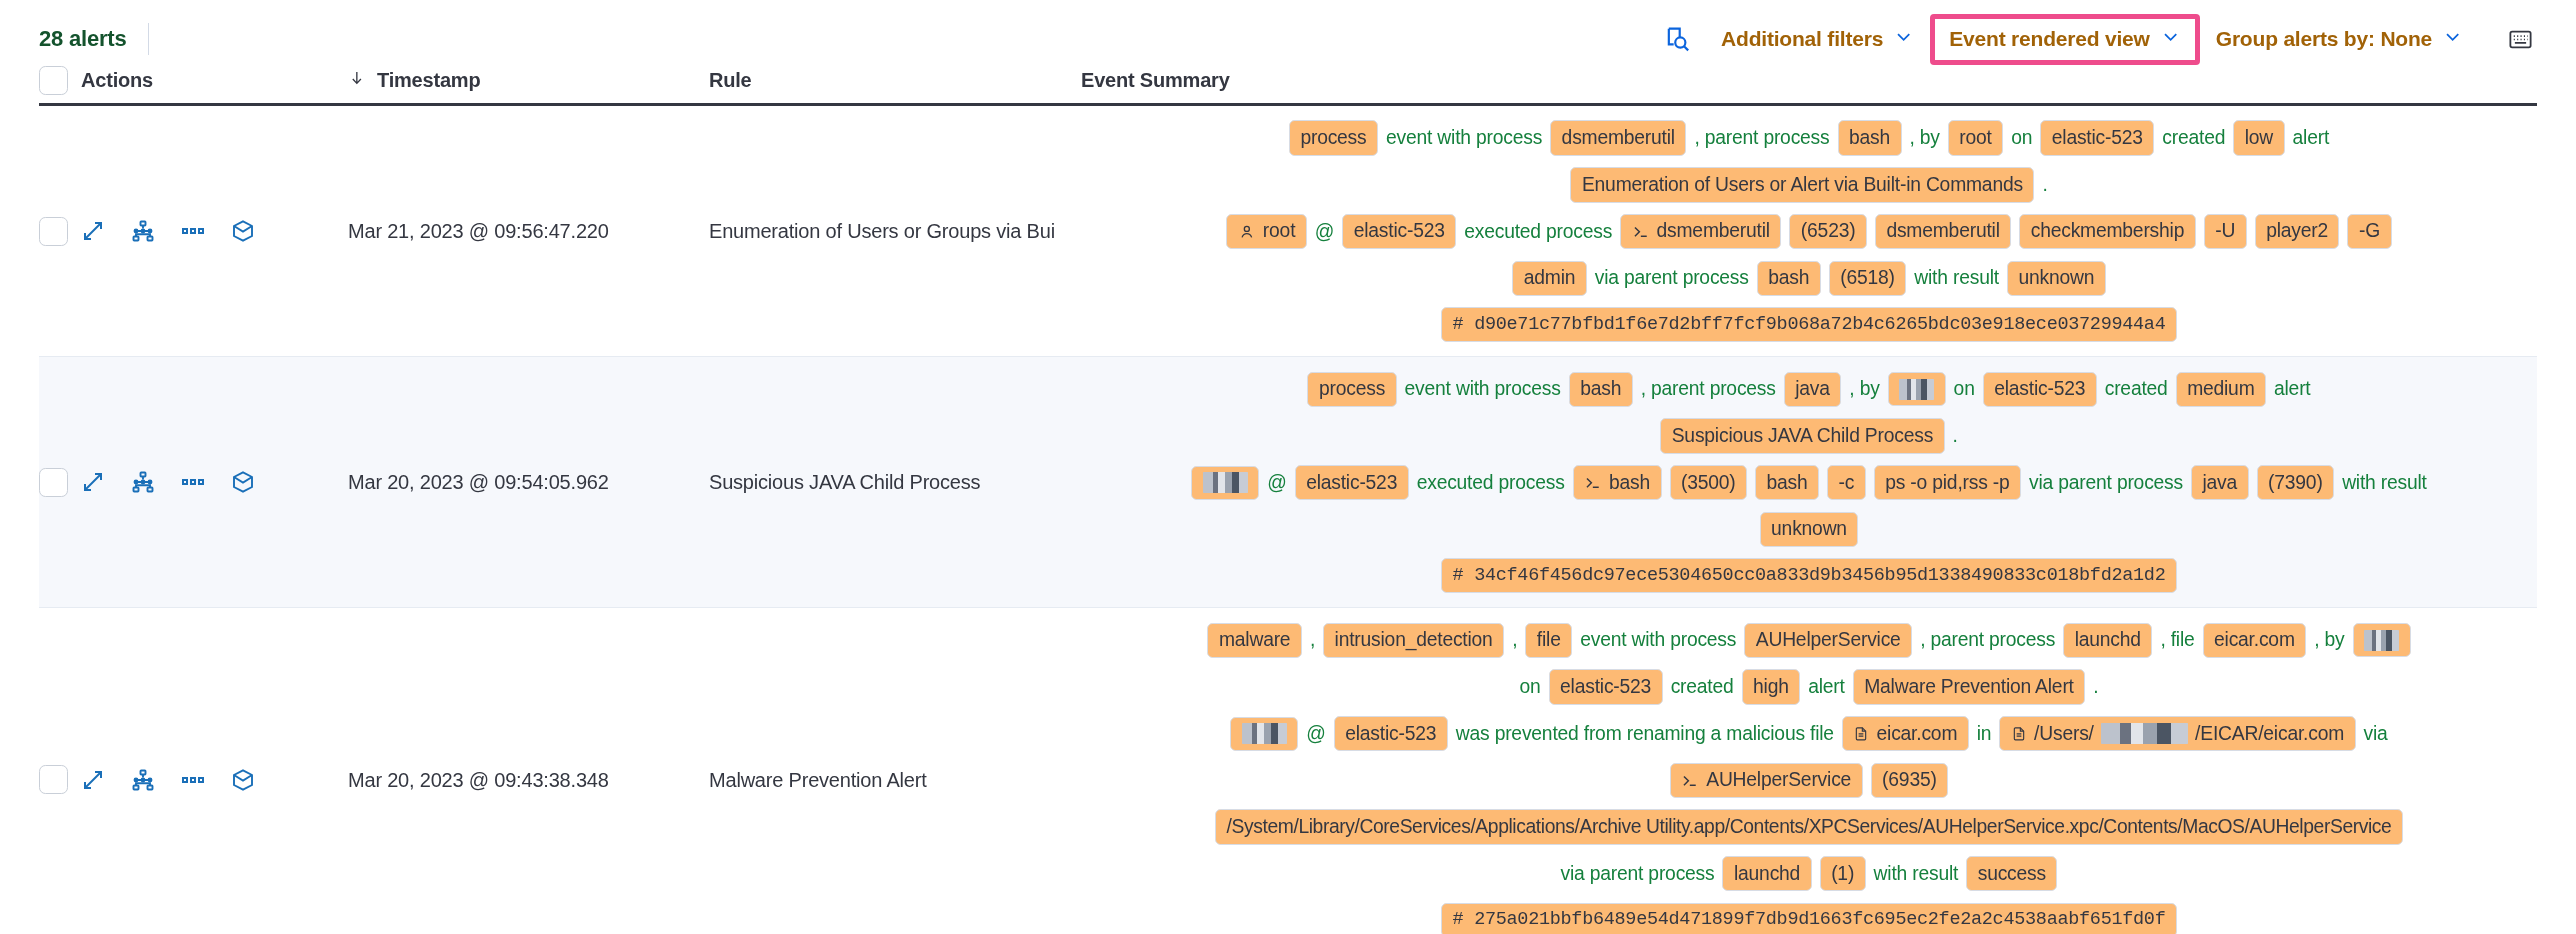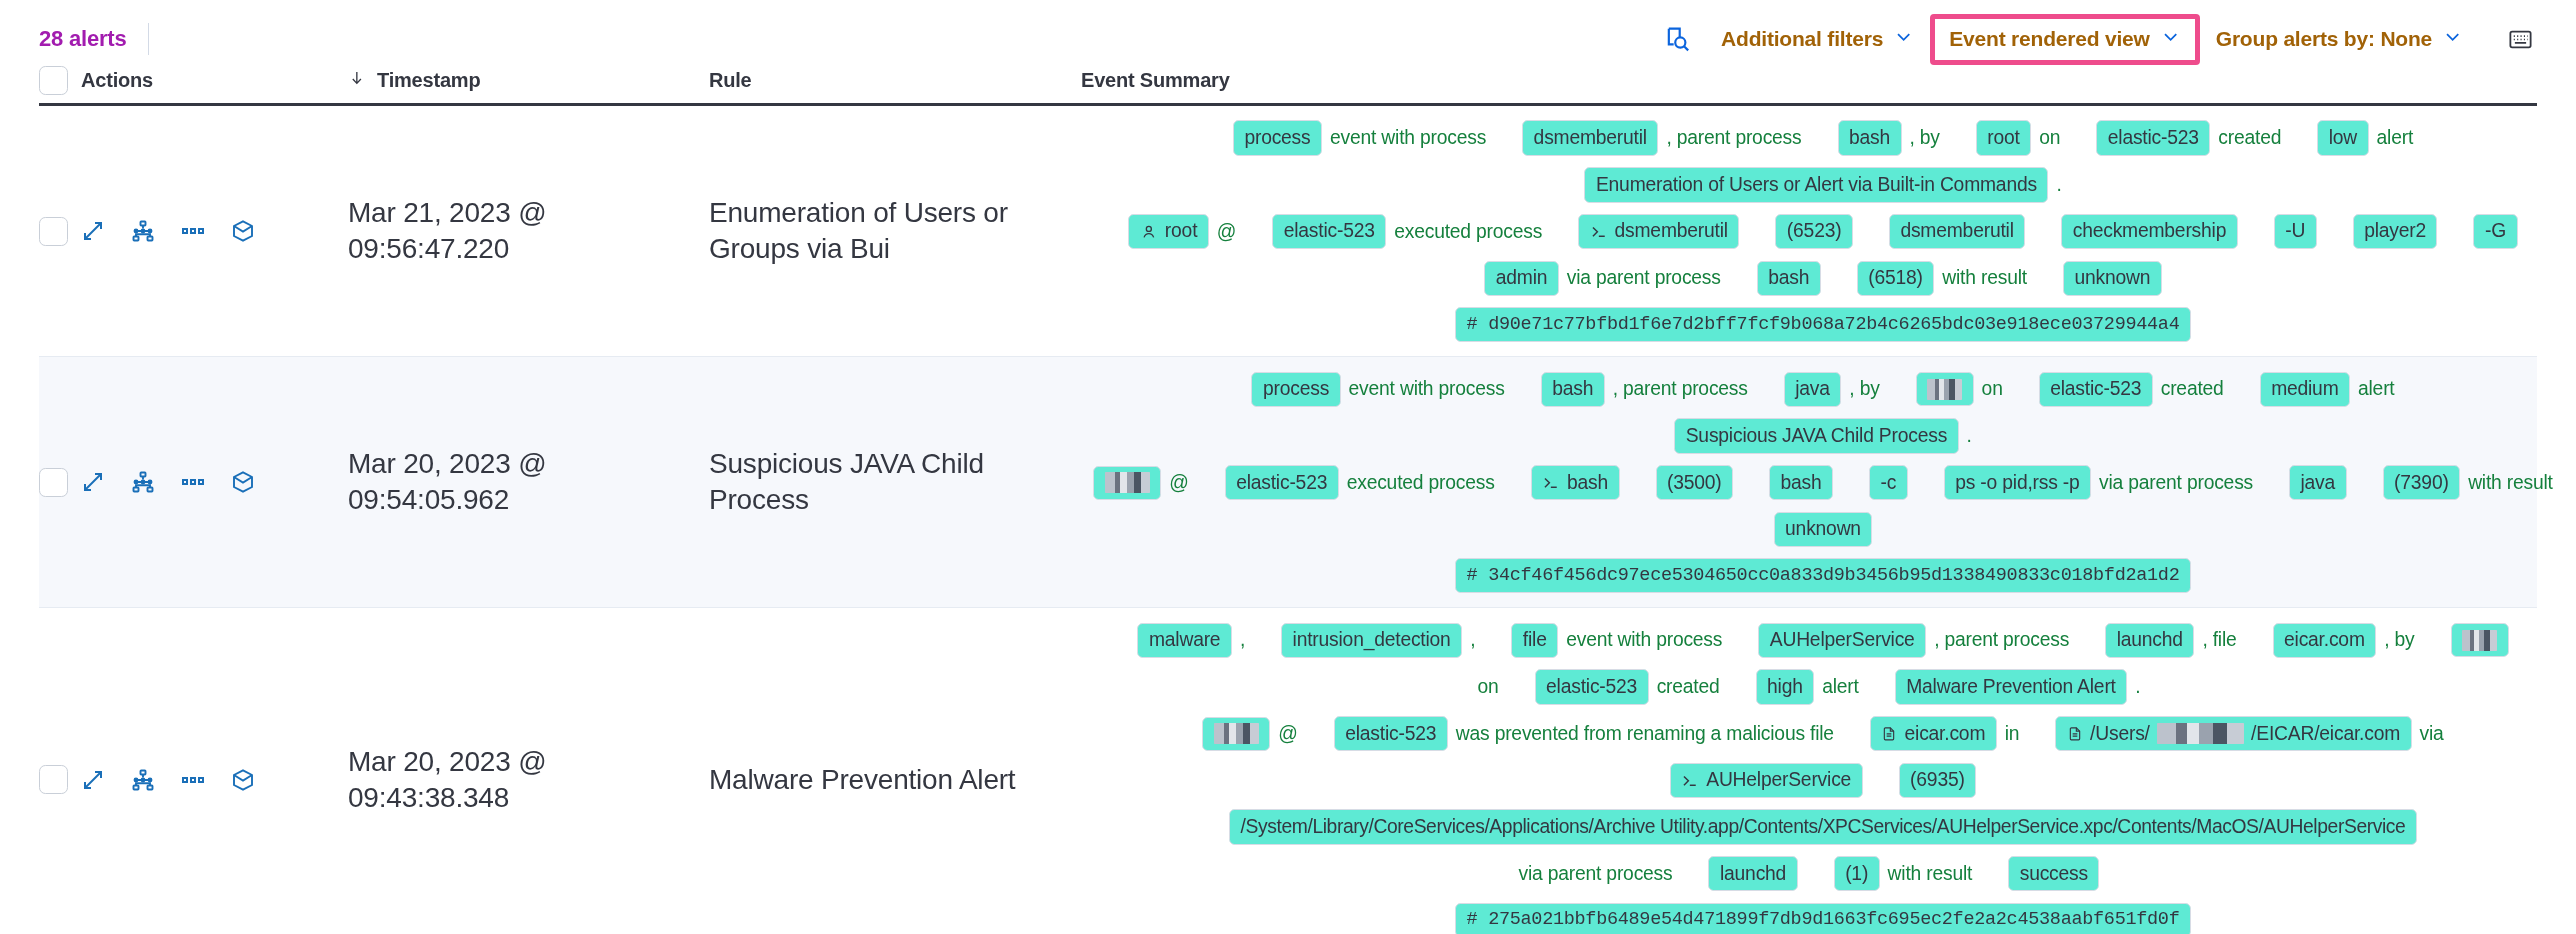--- a/index.html
+++ b/index.html
@@ -23,21 +23,21 @@
   
   .toolbar {
     display: flex;
     align-items: center;
     height: 61px;
     padding-top: 17.7px;
   }
   .alert-count {
     font-size: 22px;
     font-weight: 700;
-    color: #a21caf;
+    color: #14532d;
     letter-spacing: -0.2px;
   }
   .vdivider {
     width: 1.6px;
     height: 32px;
     background: #d3dae6;
     margin: 0 21px;
   }
   .toolbar-right {
     margin-left: auto;
@@ -119,21 +119,21 @@
 
   .actions-cell {
     display: flex;
     align-items: center;
     gap: 26px;
     color: #1a6fb8;
   }
   .act-icon { display: flex; align-items: center; justify-content: center; }
 
   .ts-cell, .rule-cell {
-    font-size: 28px;
+    font-size: 20px;
     color: #343741;
     letter-spacing: -0.2px;
     line-height: 1.3;
   }
 
   
   .summary {
     display: flex;
     flex-direction: column;
     align-items: center;
@@ -154,28 +154,27 @@
     color: #15803d;
     letter-spacing: -0.2px;
     white-space: nowrap;
   }
   .chip {
     display: inline-flex;
     align-items: center;
     gap: 7.2px;
     border: 1.6px solid #d7dce5;
     border-radius: 5.6px;
-    background: #5eead4;
+    background: #fdba74;
     padding: 5.6px 10.5px;
     font-size: 19.3px;
     color: #343741;
     letter-spacing: -0.2px;
     white-space: nowrap;
     line-height: 1.15;
-    margin-left: 28px;
   }
   .chip.hash { font-family: "Liberation Mono", monospace; font-size: 18.5px; letter-spacing: -0.3px; }
   .chip.path { letter-spacing: -0.4px; }
   .chip .glyph { display: flex; align-items: center; color: #343741; flex: none; }
   .redact {
     display: inline-block;
     width: 35px; height: 21px;
     background:
       linear-gradient(90deg,
         #bcc2cc 0 22%, #6b7280 22% 34%, #e2e5ea 34% 48%,

